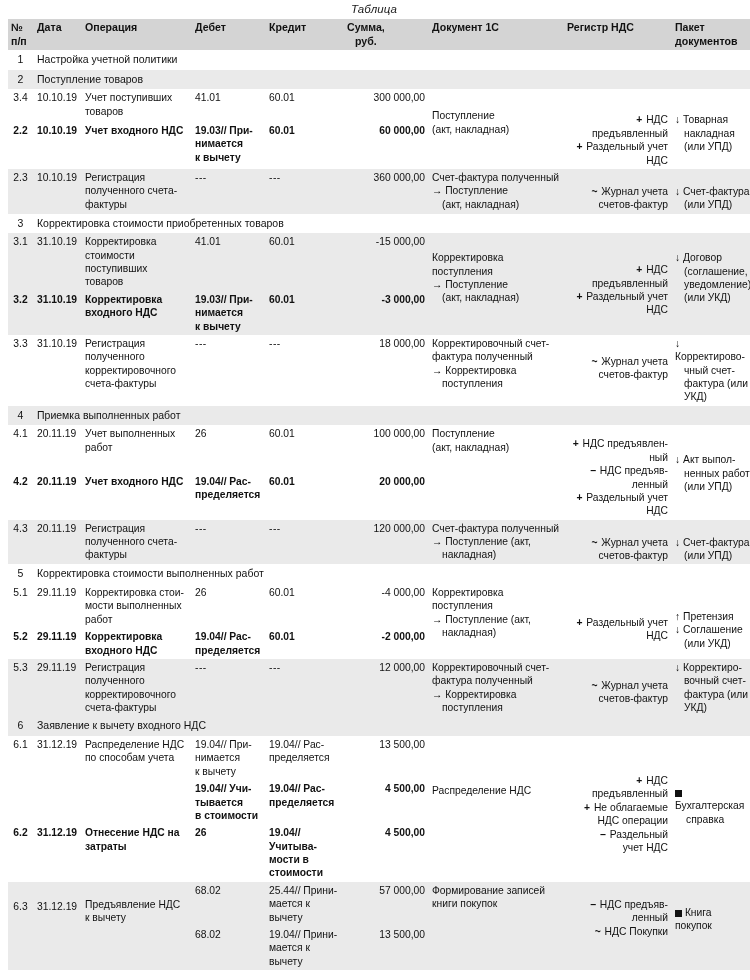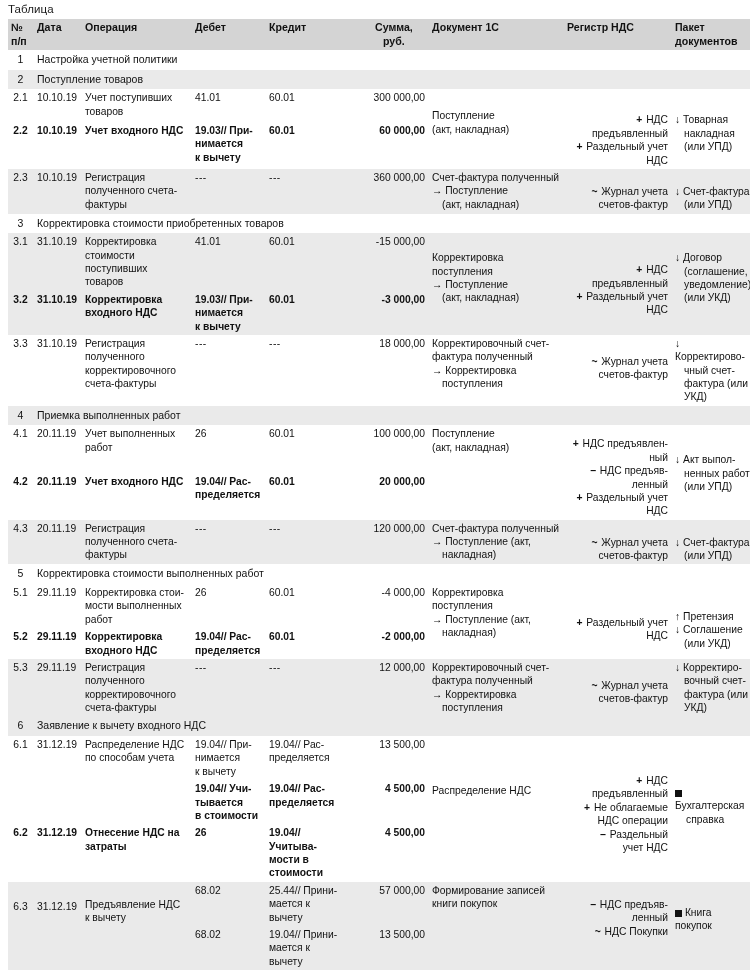--- a/index.html
+++ b/index.html
@@ -16,25 +16,26 @@
     -webkit-font-smoothing: antialiased;
   }
   .page {
     position: relative;
     width: 750px;
     height: 980px;
     box-sizing: border-box;
     padding: 0 8px;
   }
   .caption {
-    text-align: left;
+    text-align: center;
     font-size: 11.5px;
     color: #1a1a1a;
     padding: 3px 2px 4px 0;
     letter-spacing: .1px;
+    font-style: italic;
   }
   table.tbl {
     width: 100%;
     border-collapse: collapse;
     table-layout: fixed;
     font-size: 10.3px;
     line-height: 1.30;
   }
   table.tbl td, table.tbl th {
     vertical-align: top;
@@ -47,21 +48,21 @@
     font-size: 10.6px;
     text-align: left;
     padding-top: 5px;
     padding-bottom: 6px;
     border-top: 1.4px solid #4a4a4a;
     border-bottom: 1.4px solid #4a4a4a;
     line-height: 1.28;
   }
   th.c-sum, td.c-sum { text-align: right; padding-right: 8px; }
   th.c-sum { text-align: left; padding-left: 20px;}
-  .hdr-sum-inner { display: block; margin-left: 28px; }
+  .hdr-sum-inner { display: block; }
   .hdr-sum-inner .l2 { display: block; padding-left: 8px; }
 
   
   col.w-no   { width: 26px; }
   col.w-date { width: 48px; }
   col.w-oper { width: 110px; }
   col.w-deb  { width: 74px; }
   col.w-kred { width: 78px; }
   col.w-sum  { width: 85px; }
   col.w-doc  { width: 135px; }
@@ -150,21 +151,21 @@
         <td class="c-no">1</td>
         <td class="grp-title" colspan="8">Настройка учетной политики</td>
       </tr>
 
       <tr class="group shade">
         <td class="c-no">2</td>
         <td class="grp-title" colspan="8">Поступление товаров</td>
       </tr>
 
       <tr>
-        <td class="c-no">2.1</td>
+        <td class="c-no">3.4</td>
         <td class="c-date">10.10.19</td>
         <td>
           <span class="sub">Учет поступивших</span>
           <span class="sub">товаров</span>
         </td>
         <td>41.01</td>
         <td>60.01</td>
         <td class="c-sum">300 000,00</td>
         <td rowspan="2">
           <span class="sub" style="padding-top:18px">Поступление</span>

